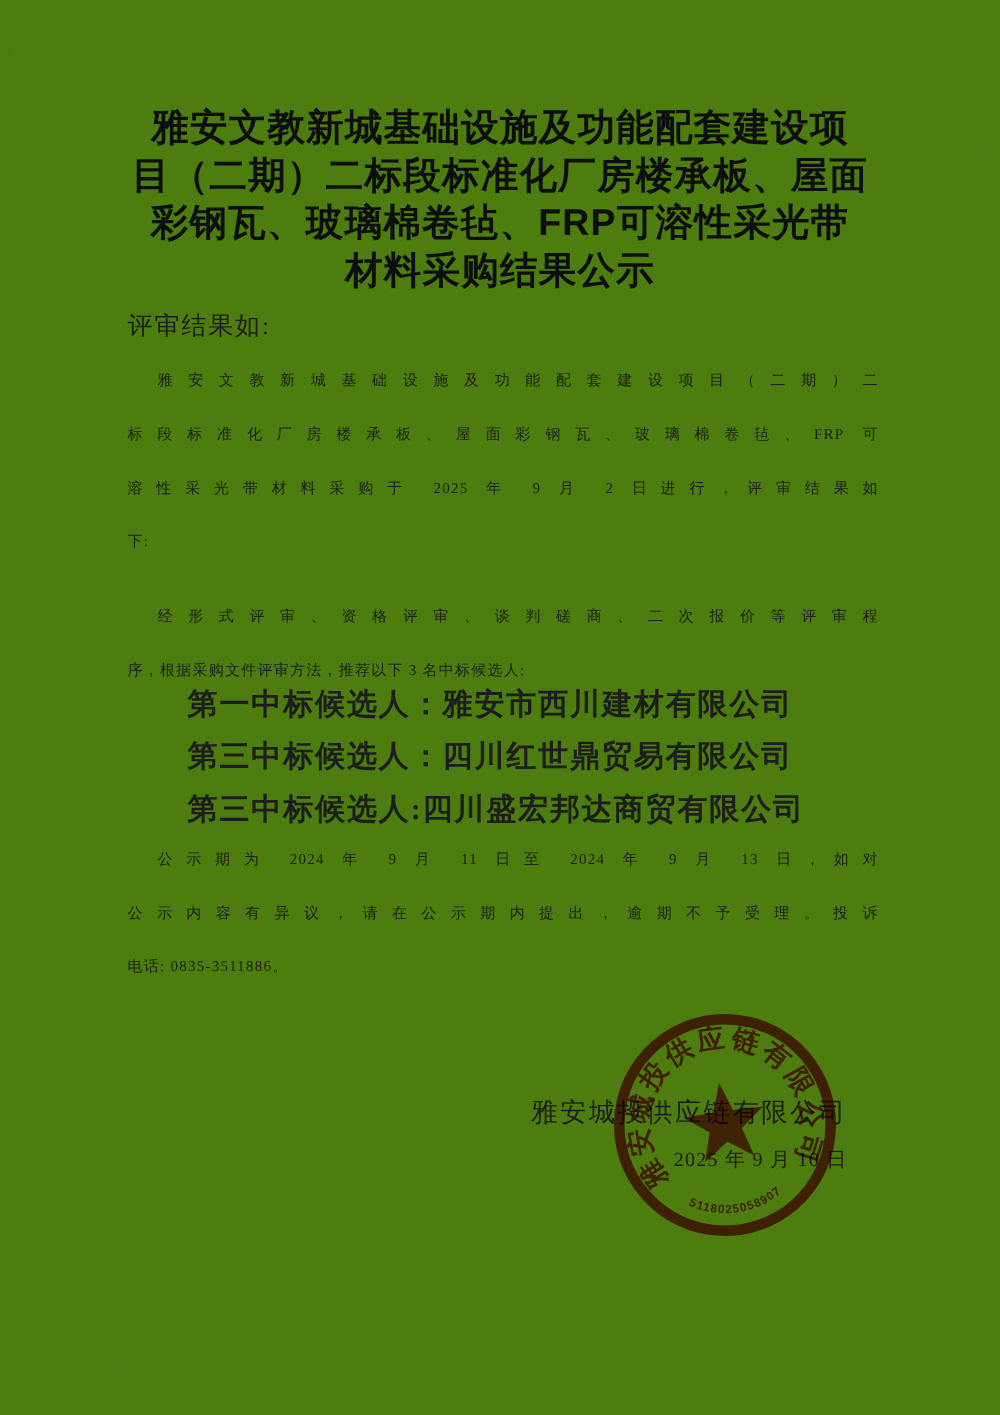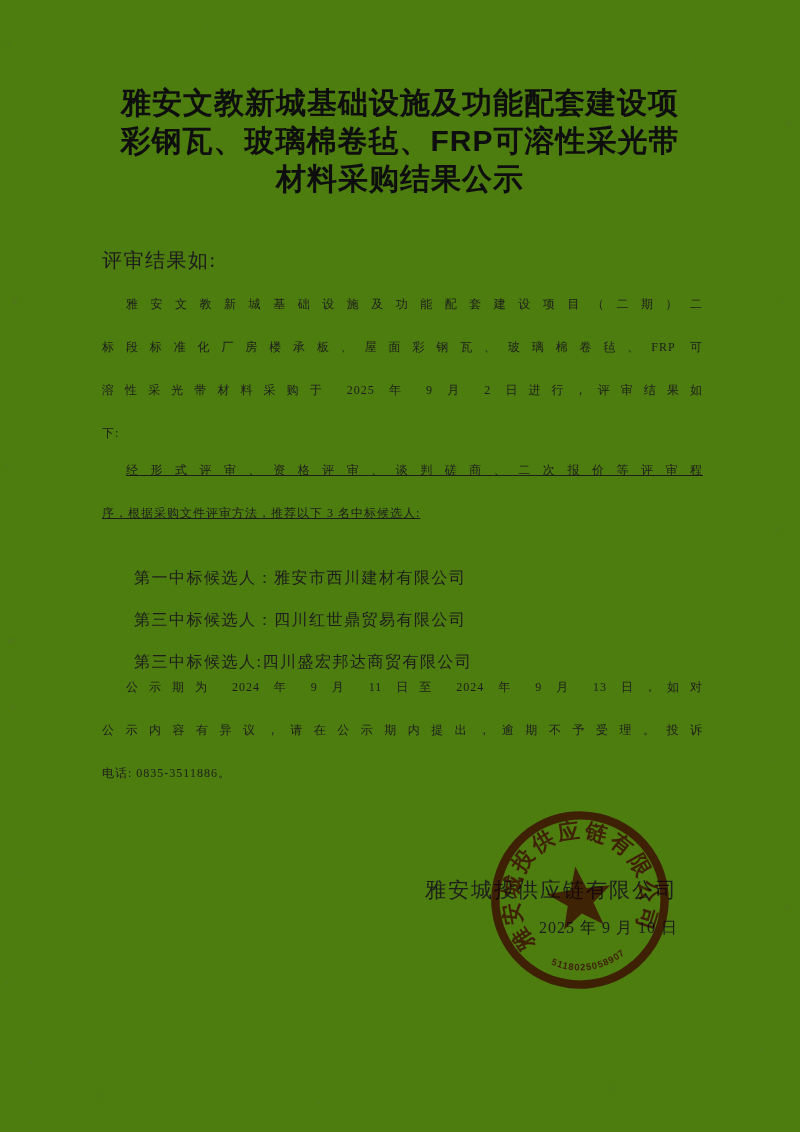--- a/index.html
+++ b/index.html
@@ -59,26 +59,26 @@
 
   .para { position: absolute; left: 102px; width: 601px; font-size: 12px; }
   .para .line {
     line-height: 43px; letter-spacing: 1px;
     text-align: justify; text-align-last: justify;
   }
   .para .line.last { text-align: left; text-align-last: left; }
   .indent { text-indent: 2em; }
 
   .para-1 { top: 283px; }
-  .para-2 { top: 449px; text-decoration: underline; }
+  .para-2 { top: 472px; }
   .para-3 { top: 666px; }
 
   .candidates {
-    position: absolute; top: 557px; left: 102px; width: 620px;
-    font-size: 16px; font-weight: 400;
+    position: absolute; top: 543px; left: 102px; width: 620px;
+    font-size: 24px; font-weight: 700;
   }
   .candidates .cand { line-height: 42px; letter-spacing: 1.5px; text-indent: 2em; }
 
   .signoff {
     position: absolute; top: 876px; right: 122px;
     text-align: right; font-size: 21px; letter-spacing: 2px;
   }
   .signoff .date-line { margin-top: 14px; font-size: 16px; letter-spacing: 1px; }
 
   .seal {
@@ -97,20 +97,21 @@
   }
 </style>
 </head>
 <body>
 
 <div class="page">
   <div class="speckles"></div>
 
   <div class="title">
     <div>雅安文教新城基础设施及功能配套建设项</div>
+    <div>目（二期）二标段标准化厂房楼承板、屋面</div>
     <div>彩钢瓦、玻璃棉卷毡、FRP可溶性采光带</div>
     <div>材料采购结果公示</div>
   </div>
 
   <div class="salutation">评审结果如:</div>
 
   <div class="para para-1">
     <div class="line indent">雅安文教新城基础设施及功能配套建设项目（二期）二</div>
     <div class="line">标段标准化厂房楼承板、屋面彩钢瓦、玻璃棉卷毡、FRP 可</div>
     <div class="line">溶性采光带材料采购于 2025 年 9 月 2 日进行，评审结果如</div>

